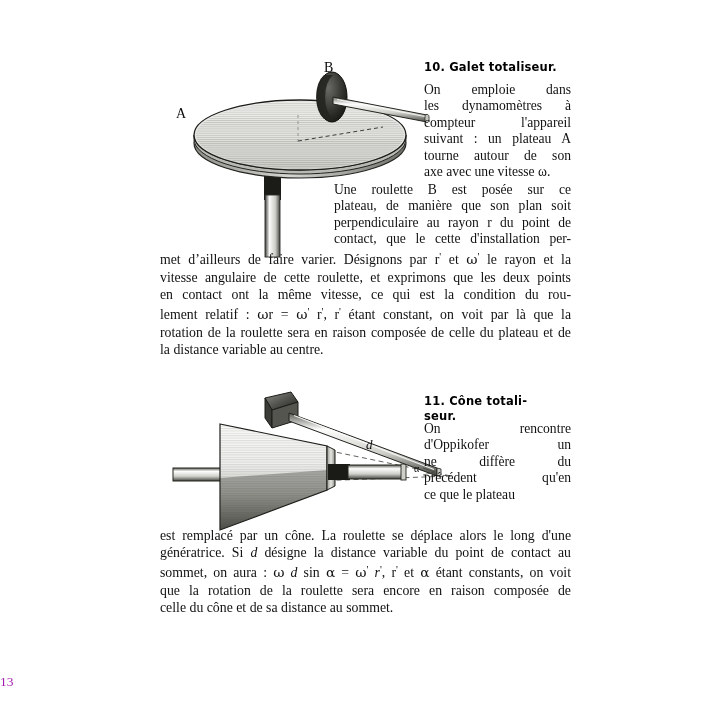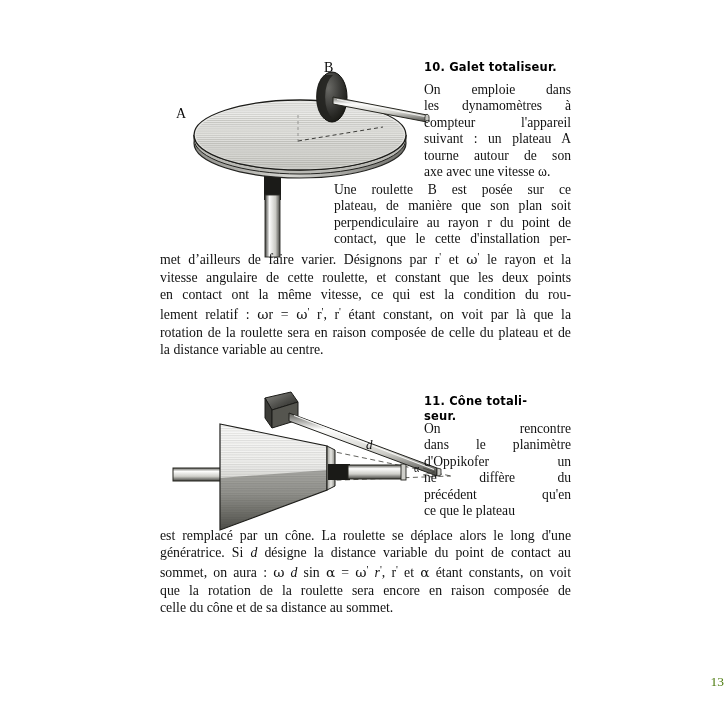--- a/index.html
+++ b/index.html
@@ -65,23 +65,23 @@
 
   i.math { font-style: italic; }
   .gr { font-family: "DejaVu Serif", serif; font-style: normal; }
   sup.prime { font-size: .75em; vertical-align: .42em; letter-spacing: 0; }
 
   
   .folio {
     position: absolute;
     left: 0; right: 0;
     top: 674px;
-    text-align: right;
+    text-align: left;
     font-size: 13.5px;
-    color: #4d7c0f;
+    color: #a21caf;
   }
 
   
   .figure { position: absolute; }
   .fig-label {
     position: absolute;
     font-family: "Liberation Serif", "DejaVu Serif", serif;
     font-size: 14px;
     color: #0a0a0a;
   }
@@ -182,21 +182,21 @@
     <p>
       <span class="jline">Une roulette B est posée sur ce</span>
       <span class="jline">plateau, de manière que son plan soit</span>
       <span class="jline">perpendiculaire au rayon r du point de</span>
       <span class="jline">contact, que le cette d'installation per-</span>
     </p>
   </div>
 
   <div class="block body-wide" style="left:160px; top:248px; width:411px;">
     <span class="jline">met d’ailleurs de faire varier. Désignons par r<sup class="prime">'</sup> et <span class="gr">ω</span><sup class="prime">'</sup> le rayon et la</span>
-    <span class="jline">vitesse angulaire de cette roulette, et constant que les deux points</span>
+    <span class="jline">vitesse angulaire de cette roulette, et exprimons que les deux points</span>
     <span class="jline">en contact ont la même vitesse, ce qui est la condition du rou-</span>
     <span class="jline">lement relatif : <span class="gr">ω</span>r = <span class="gr">ω</span><sup class="prime">'</sup>&nbsp;r<sup class="prime">'</sup>, r<sup class="prime">'</sup> étant constant, on voit par là que la</span>
     <span class="jline">rotation de la roulette sera en raison composée de celle du plateau et de</span>
     <span class="jline-last">la distance variable au centre.</span>
   </div>
 
   <div class="figure" style="left:165px; top:380px; width:290px; height:150px;">
     <svg width="290" height="150" viewBox="0 0 290 150">
       <defs>
         <linearGradient id="coneBody" x1="0" y1="0" x2="0" y2="1">
@@ -270,21 +270,20 @@
   </div>
 
   <div class="block sec-head" style="left:424px; top:394px; width:150px;">
     <div>11. Cône  totali-</div>
     <div>seur.</div>
   </div>
 
   <div class="block body-col" style="left:424px; top:421px; width:147px;">
     <p>
       <span class="jline">On rencontre</span>
-      <span class="jline">dans le planimètre</span>
       <span class="jline">d'Oppikofer un</span>
       <span class="jline">ne diffère du</span>
       <span class="jline">précédent qu'en</span>
       <span class="jline-last">ce que le plateau</span>
     </p>
   </div>
 
   <div class="block body-wide" style="left:160px; top:527px; width:411px;">
     <span class="jline">est remplacé par un cône. La roulette se déplace alors le long d'une</span>
     <span class="jline">génératrice. Si <i class="math">d</i> désigne la distance variable du point de contact au</span>

